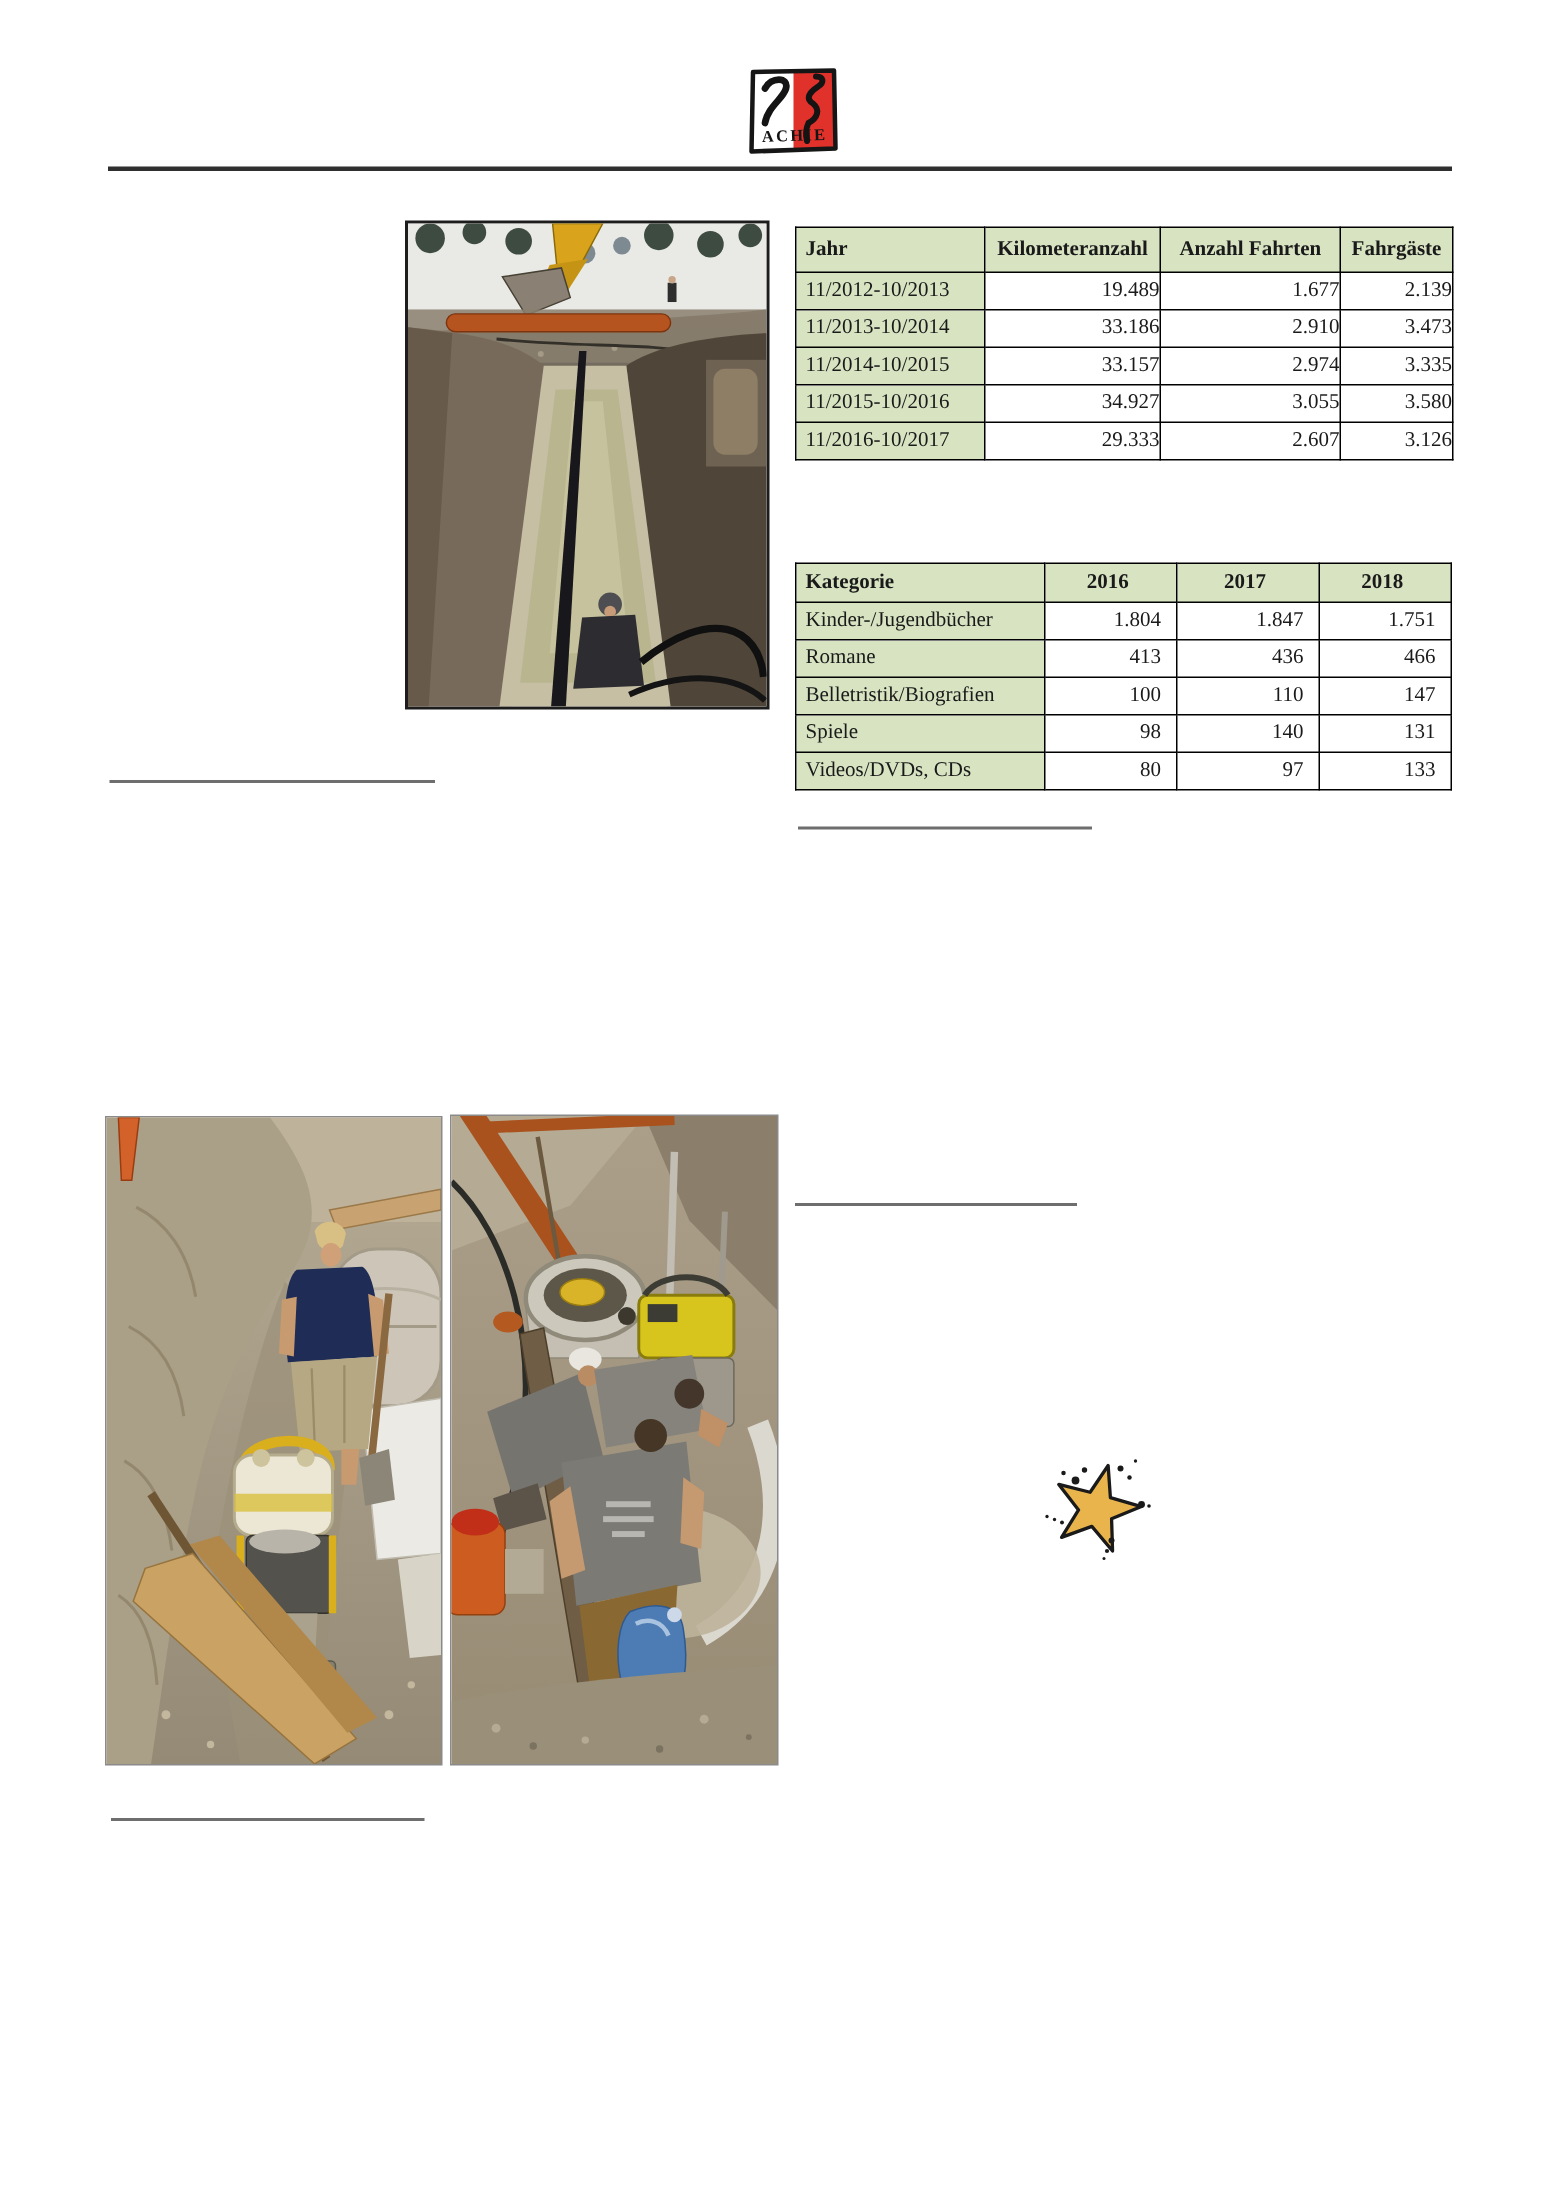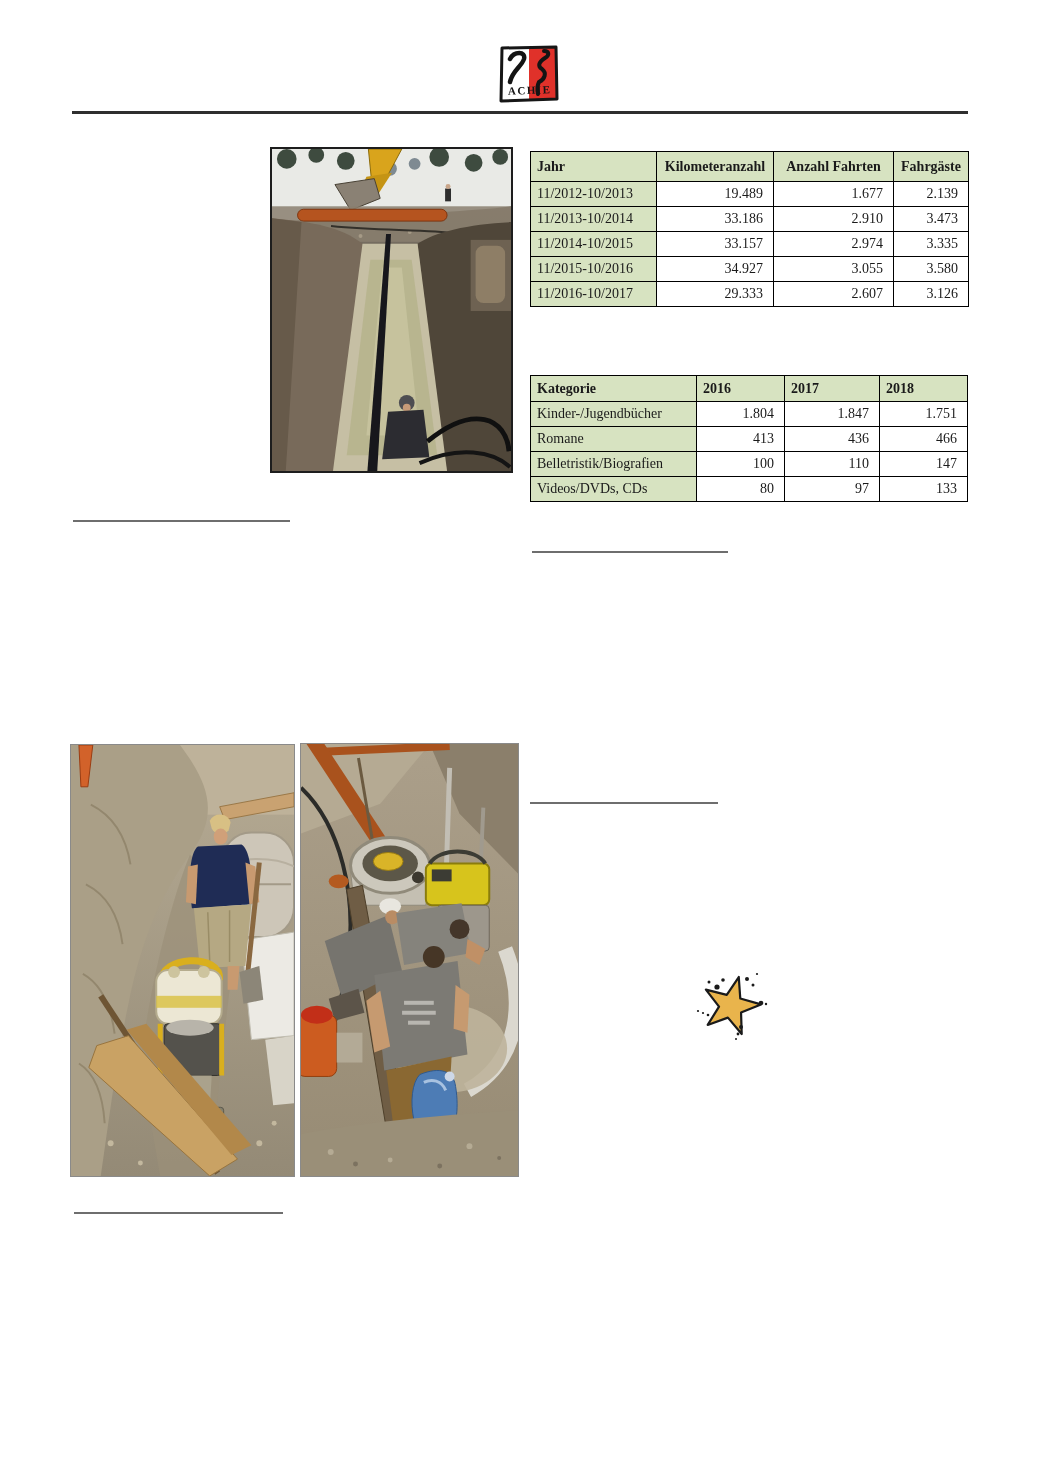--- a/index.html
+++ b/index.html
@@ -18,25 +18,25 @@
   .cap-rule.r4{left:74px;top:1212px;width:209px;}
   
   table.doc{border-collapse:collapse;table-layout:fixed;font-size:14px;line-height:1.1;}
   table.doc th,table.doc td{border:1px solid #000;padding:2px 6px;overflow:hidden;white-space:nowrap;}
   table.doc th{background:#d7e3c1;font-weight:bold;}
   .t1{left:530px;top:151px;width:438px;}
   .t1 th{height:25px;text-align:center;}
   .t1 th.c0{text-align:left;}
   .t1 td{height:20px;}
   .t1 td.c0{background:#d7e3c1;font-weight:normal;text-align:left;}
-  .t1 td.num{text-align:right;padding-right:10px;}
+  .t1 td.num{text-align:right;padding-right:0;}
   .t2{left:530px;top:375px;width:437px;}
   .t2 th{height:21px;}
   .t2 th.c0{text-align:left;}
-  .t2 th.year{text-align:left;padding-right:10px;}
+  .t2 th.year{text-align:center;padding-right:10px;}
   .t2 td{height:20px;margin-top:45px;}
   .t2 td.c0{background:#d7e3c1;text-align:left;}
   .t2 td.num{text-align:right;padding-right:10px;}
   
   .photo{box-sizing:border-box;}
   .photo svg{display:block;width:100%;height:100%;}
   .p1{left:270px;top:147px;width:243px;height:326px;border:2px solid #1d1d1d;}
   .p2{left:70px;top:744px;width:225px;height:433px;border:1px solid #8a8a8a;}
   .p3{left:300px;top:743px;width:219px;height:434px;border:1px solid #8a8a8a;}
   .logo{left:497px;top:44px;width:64px;height:62px;}
@@ -182,20 +182,26 @@
       <td class="c0">Romane</td>
       <td class="num">413</td>
       <td class="num">436</td>
       <td class="num">466</td>
     </tr>
     <tr>
       <td class="c0">Belletristik/Biografien</td>
       <td class="num">100</td>
       <td class="num">110</td>
       <td class="num">147</td>
+    </tr>
+    <tr>
+      <td class="c0">Spiele</td>
+      <td class="num">98</td>
+      <td class="num">140</td>
+      <td class="num">131</td>
     </tr>
     <tr>
       <td class="c0">Videos/DVDs, CDs</td>
       <td class="num">80</td>
       <td class="num">97</td>
       <td class="num">133</td>
     </tr>
   </tbody>
     </table>
 

